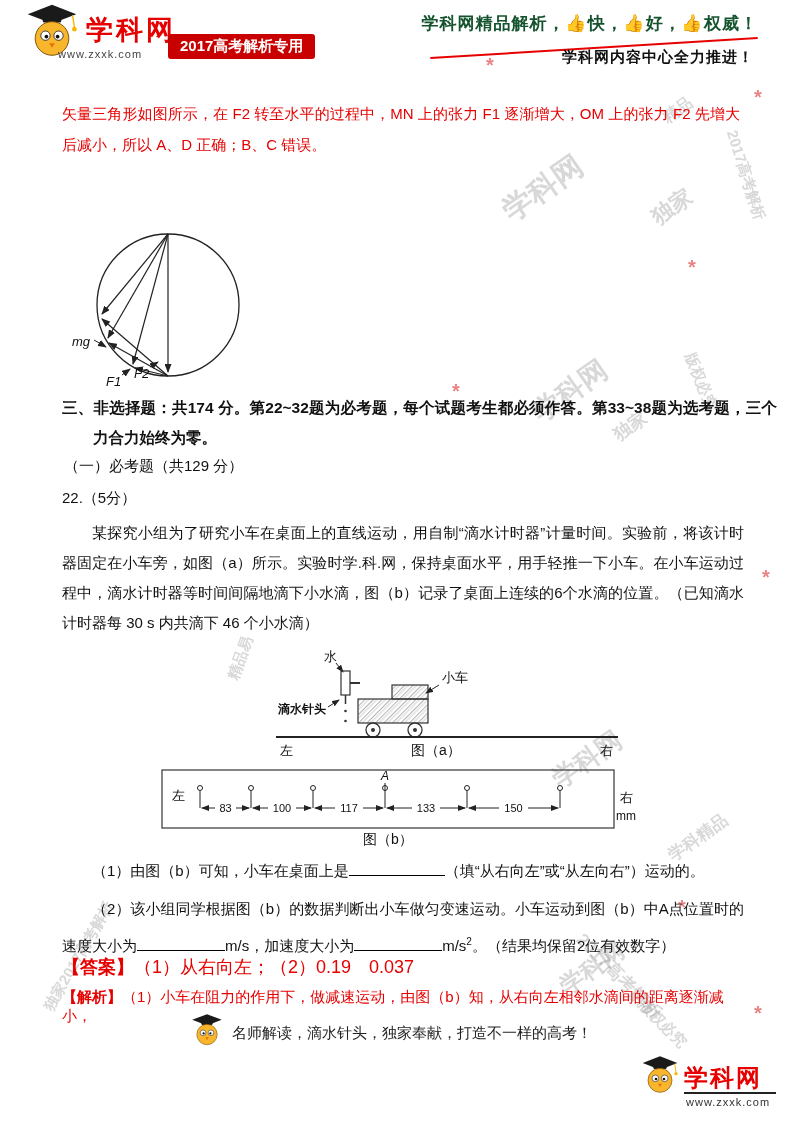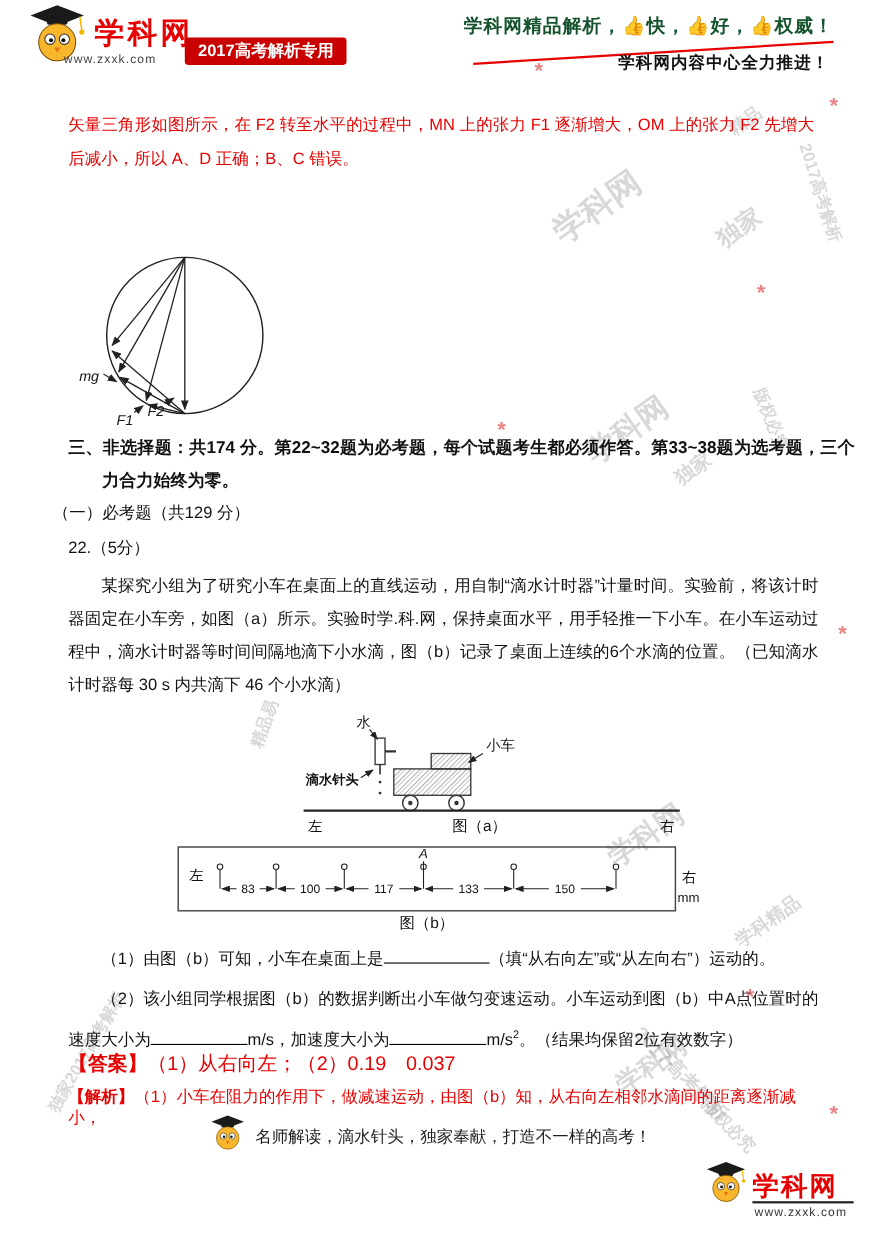--- a/index.html
+++ b/index.html
@@ -19,21 +19,21 @@
   .slogan{right:36px;top:12px;font-size:17px;font-weight:bold;color:#14532d;letter-spacing:1px;}
   .slant{left:430px;top:47px;width:328px;border-top:2px solid #e60000;transform:rotate(-3.5deg);}
   .slogan2{right:40px;top:48px;font-size:15px;font-weight:bold;color:#111;letter-spacing:1px;}
 
   
   .sol1{left:62px;top:98px;width:678px;font-size:15px;line-height:31px;text-align:justify;}
   .sol1 p + p{margin-top:11px;}
   .vecfig{left:66px;top:220px;}
   .sec{left:62px;top:393px;width:684px;font-size:15.5px;font-weight:bold;line-height:30px;
        padding-left:2em;text-indent:-2em;text-align:justify;}
-  .sub{left:48px;top:457px;font-size:15px;}
+  .sub{left:64px;top:457px;font-size:15px;}
   .qnum{left:62px;top:489px;font-size:15px;}
   .stem{left:62px;top:518px;width:682px;font-size:15px;line-height:30px;text-indent:2em;text-align:justify;}
   .figa{left:266px;top:645px;}
   .figb{left:160px;top:766px;}
   .q1{left:62px;top:860px;width:682px;font-size:15px;text-indent:2em;}
   .q2{left:62px;top:892px;width:682px;font-size:15px;line-height:33px;text-indent:2em;text-align:justify;}
   .ans{left:62px;top:955px;font-size:18px;}
   .ana{left:62px;top:988px;width:684px;font-size:15px;}
   .blank{display:inline-block;border-bottom:1px solid #000;height:15px;vertical-align:baseline;}
   .blank.w1{width:96px;} .blank.w2{width:88px;}

